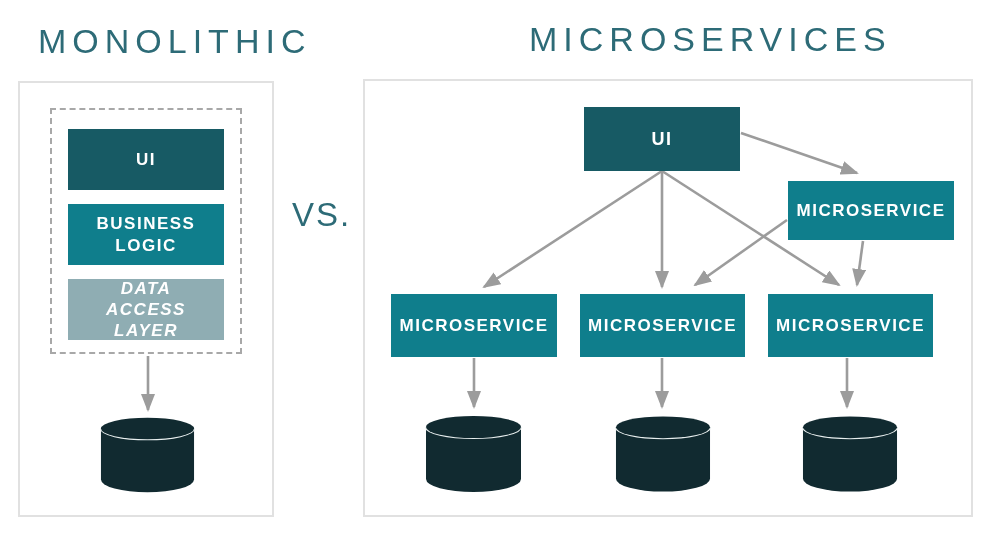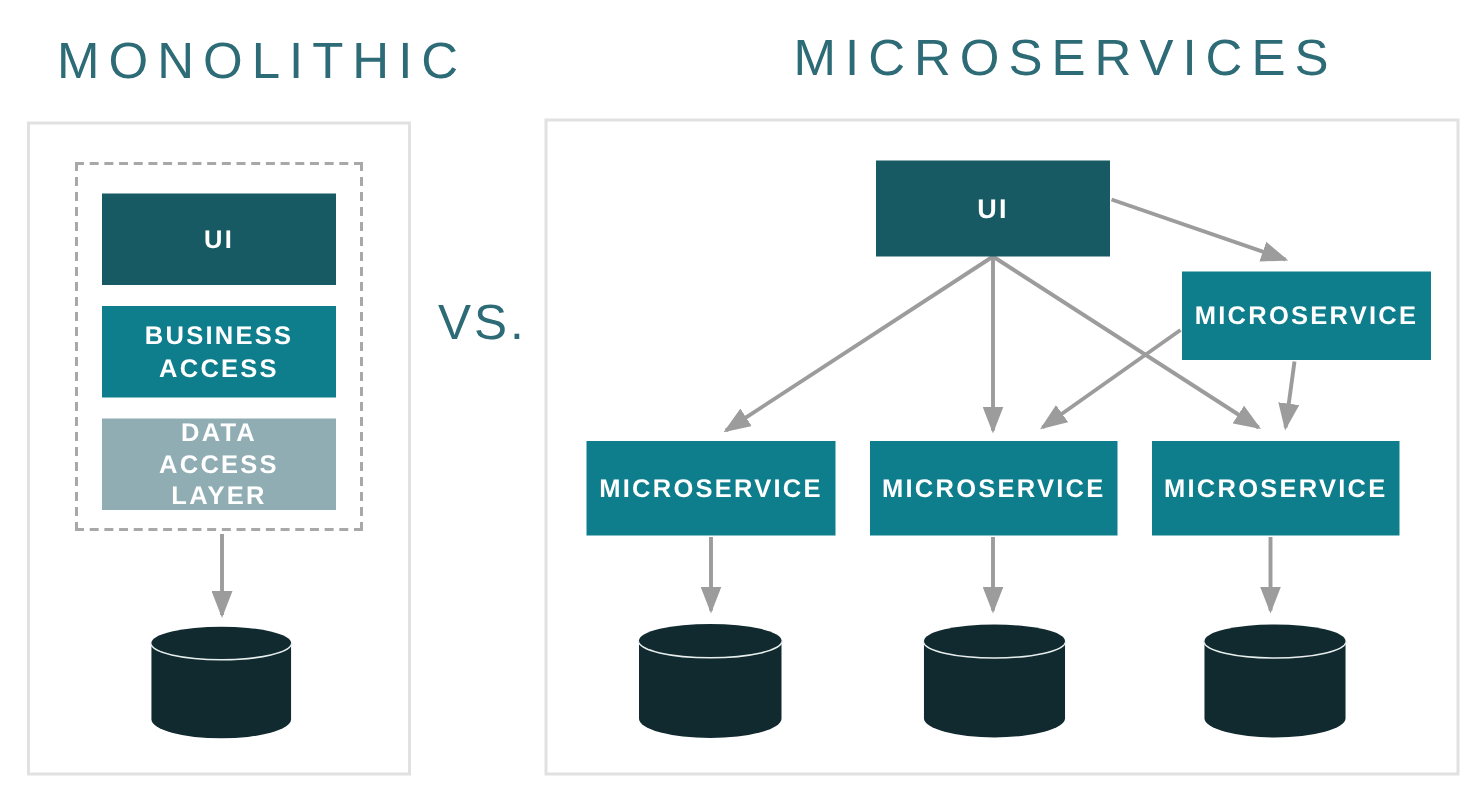--- a/index.html
+++ b/index.html
@@ -64,21 +64,21 @@
     text-align: center;
     color: #ffffff;
     font-size: 17px;
     font-weight: bold;
     letter-spacing: 1.5px;
     line-height: 1.25;
     padding: 0 13px;
   }
   .layer-ui  { background: var(--ui-dark-teal); }
   .layer-bl  { background: var(--service-teal); }
-  .layer-dal { background: var(--data-access-gray); }
+  .layer-dal { background: var(--data-access-gray); font-style: italic; }
 
   
   .node {
     position: absolute;
     display: flex;
     align-items: center;
     justify-content: center;
     color: #ffffff;
     font-weight: bold;
     letter-spacing: 1.5px;
@@ -120,21 +120,21 @@
 <div class="canvas">
 
   <div class="diagram-title title-mono">MONOLITHIC</div>
   <div class="diagram-title title-micro">MICROSERVICES</div>
   <div class="versus">VS.</div>
 
   <div class="panel panel-mono">
 
     <div class="dashed-box">
       <div class="layer layer-ui">UI</div>
-      <div class="layer layer-bl">BUSINESS ACCESS</div>
+      <div class="layer layer-bl">BUSINESS LOGIC</div>
       <div class="layer layer-dal">DATA ACCESS LAYER</div>
     </div>
 
     <svg class="overlay">
       <defs>
         <marker id="ah-m" markerUnits="userSpaceOnUse" markerWidth="18" markerHeight="14" refX="16" refY="7" orient="auto">
           <path class="arrowhead" d="M0 0 L18 7 L0 14 Z"></path>
         </marker>
       </defs>
       <line x1="128" y1="273" x2="128" y2="327" marker-end="url(#ah-m)"></line>

